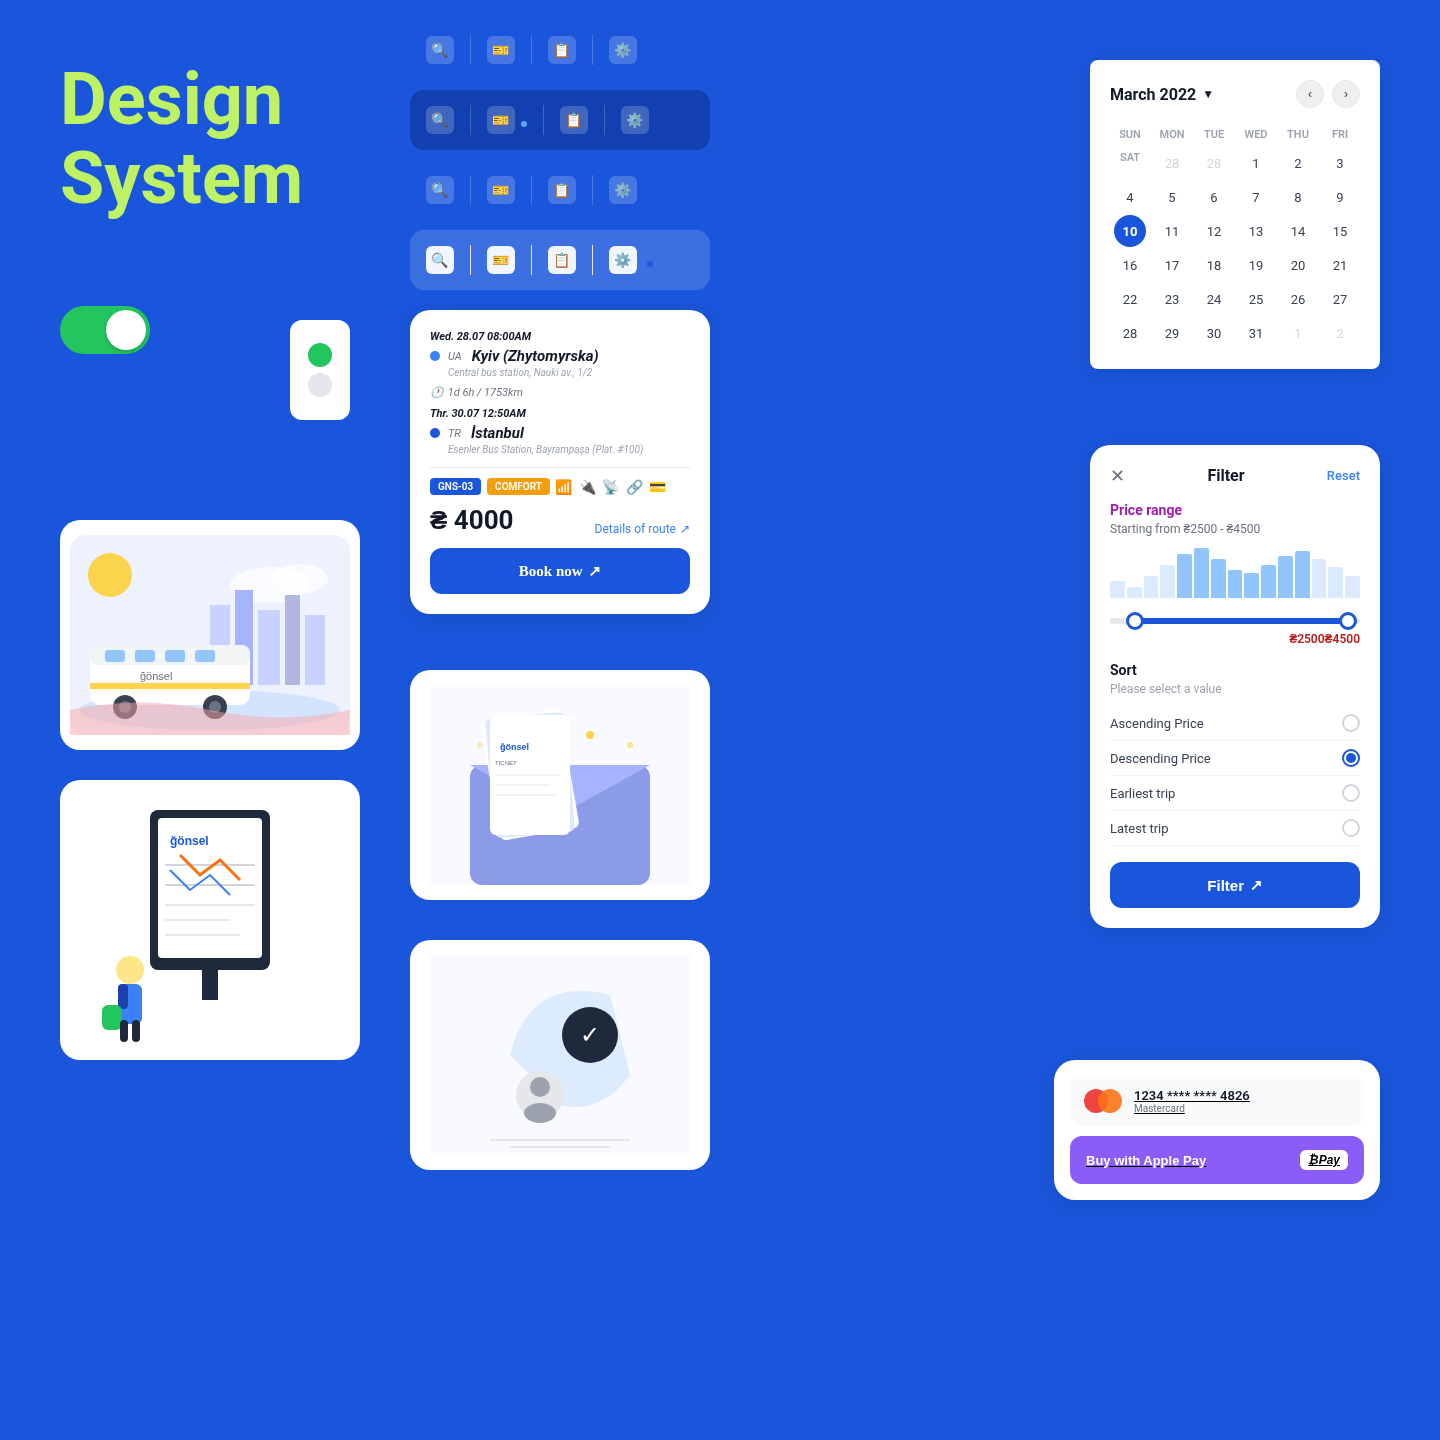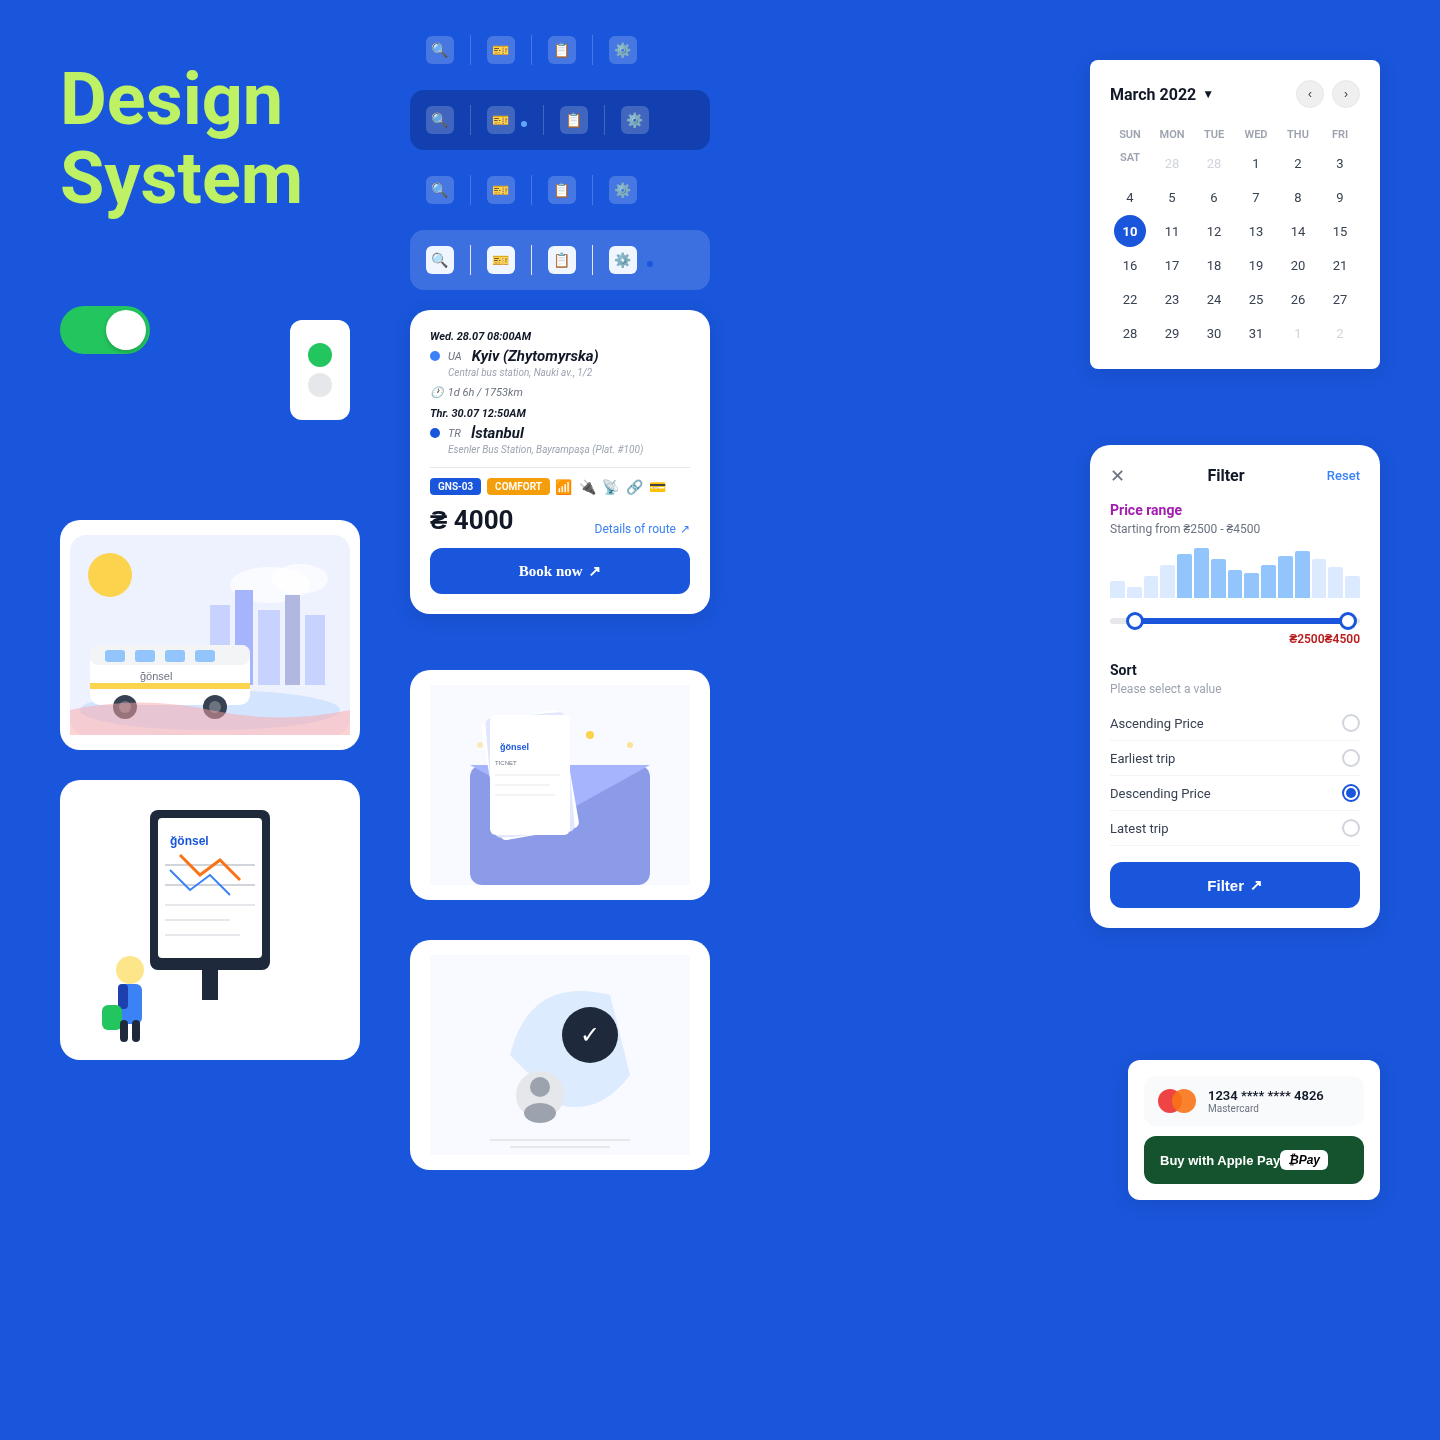--- a/index.html
+++ b/index.html
@@ -391,25 +391,26 @@
       justify-content: center;
       gap: 6px;
       margin-top: 10px;
     }
 
     
     .payment-card {
       position: absolute;
       right: 60px;
       top: 1060px;
-      width: 252px;
-      background: white;
-      border-radius: 12px;
+      width: 326px;
+      background: white;
+      border-radius: 21px;
       padding: 16px;
       box-shadow: 0 4px 20px rgba(0,0,0,0.1);
+      text-decoration: underline;
     }
 
     .mastercard-row {
       display: flex;
       align-items: center;
       gap: 12px;
       background: #F9FAFB;
       border-radius: 12px;
       padding: 12px 14px;
       margin-bottom: 10px;
@@ -417,31 +418,31 @@
     .mc-logo { display: flex; }
     .mc-circle { width: 24px; height: 24px; border-radius: 50%; }
     .mc-red { background: #EF4444; margin-right: -10px; }
     .mc-orange { background: #F97316; opacity: 0.9; }
     .mc-info { flex: 1; }
     .mc-number { font-size: 13px; font-weight: 600; color: #111827; }
     .mc-brand { font-size: 10px; color: #6B7280; }
 
     .apple-pay-btn {
       width: 100%;
-      background: #14532d;
+      background: #8b5cf6;
       color: white;
       border: none;
       border-radius: 12px;
       padding: 14px 16px;
       font-size: 14px;
       font-weight: 600;
       cursor: pointer;
       display: flex;
       align-items: center;
-      justify-content: flex-start;
+      justify-content: space-between;
     }
     .apple-pay-label { font-size: 13px; }
     .apple-pay-logo {
       background: white;
       color: black;
       padding: 3px 8px;
       border-radius: 6px;
       font-size: 12px;
       font-weight: 700;
       font-style: italic;
@@ -779,26 +780,26 @@
 
   <div class="sort-section">
     <div class="sort-title">Sort</div>
     <div class="sort-subtitle">Please select a value</div>
     <div id="sort-options">
         <div class="sort-option">
           <span>Ascending Price</span>
           <div class="sort-radio"></div>
         </div>
         <div class="sort-option">
+          <span>Descending Price</span>
+          <div class="sort-radio selected"></div>
+        </div>
+        <div class="sort-option">
           <span>Earliest trip</span>
           <div class="sort-radio"></div>
-        </div>
-        <div class="sort-option">
-          <span>Descending Price</span>
-          <div class="sort-radio selected"></div>
         </div>
         <div class="sort-option">
           <span>Latest trip</span>
           <div class="sort-radio"></div>
         </div>
       </div>
   </div>
 
   <button class="filter-btn">
     <span>Filter</span> ↗

